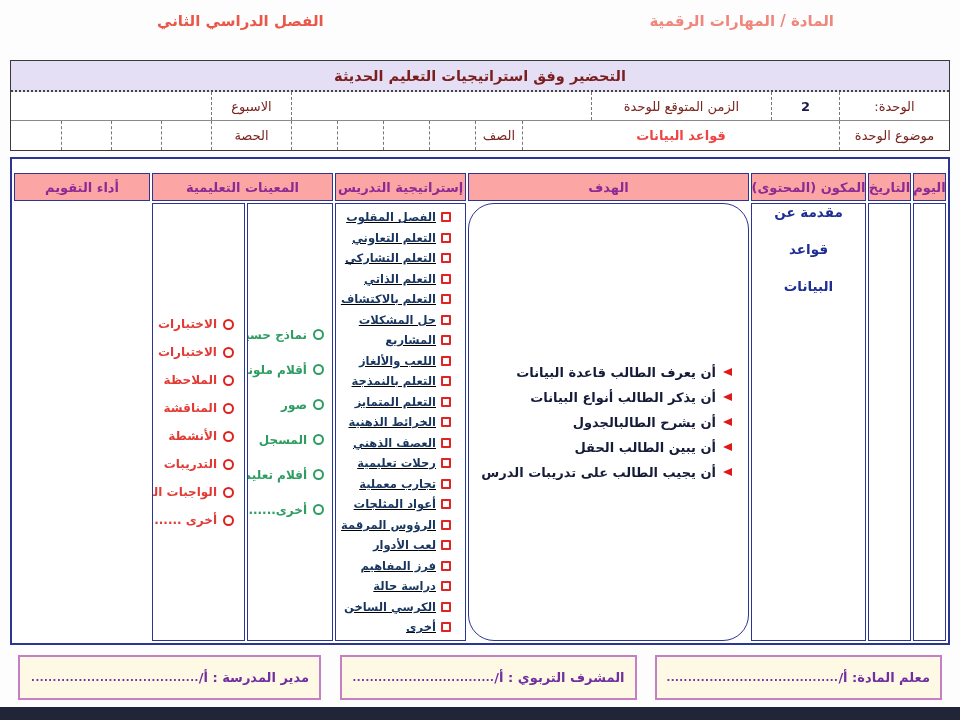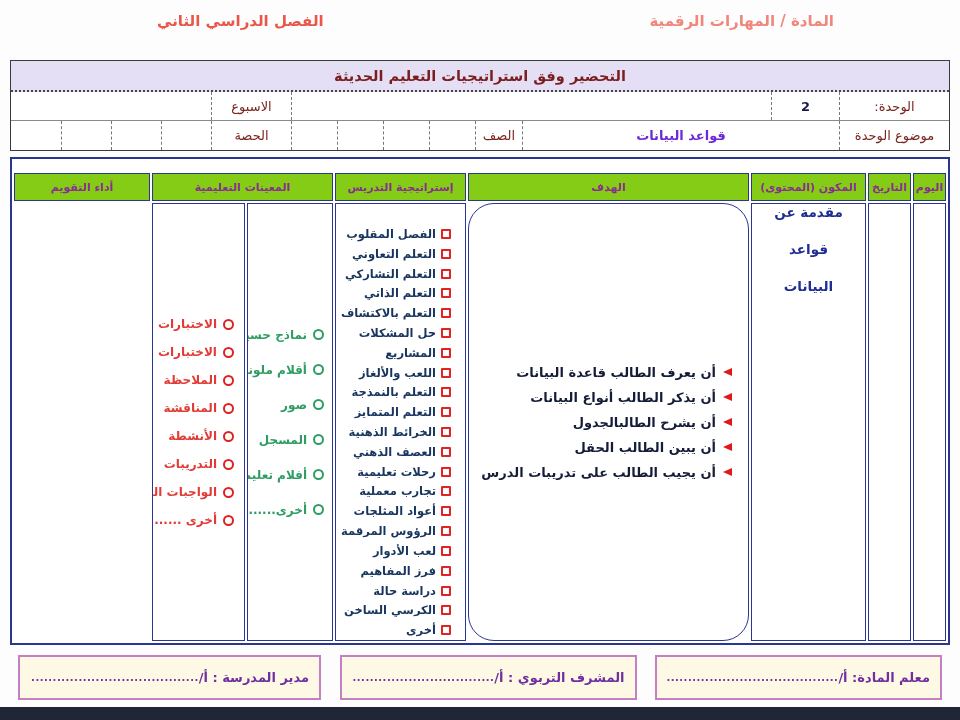--- a/index.html
+++ b/index.html
@@ -18,30 +18,30 @@
   .info-row { display: flex; height: 29px; align-items: stretch; }
   .row-a { border-bottom: 1px solid #8a8a8a; }
   .info-row .cell { display: flex; align-items: center; justify-content: center; font-size: 13px; white-space: nowrap; }
   .info-row .cell:not(:last-child) { border-inline-end: 1px dashed #777; }
   .lbl { color: #7a2620; font-weight: normal; }
   .w110 { width: 110px; } .w68 { width: 68px; } .w180 { width: 180px; }
   .w80 { width: 80px; } .w200 { width: 200px; } .w47 { width: 47px; }
   .w46 { width: 46px; } .w50 { width: 50px; }
   .fill { flex: 1 1 auto; }
   .unit-num { color: #1a1a4a; font-weight: bold; font-size: 14px; }
-  .topic-val { color: #6d28d9; font-weight: bold; font-size: 14.5px; }
+  .topic-val { color: #ef4444; font-weight: bold; font-size: 14.5px; }
 
   
   .main-table { margin: 6px 10px 0; height: 488px; border: 2px solid #2b3594; background: #fff; padding: 2px; display: grid; grid-template-columns: 33px 43px 115px 1fr 131px 86px 93px 136px; grid-template-rows: 40px 1fr; gap: 2px; flex: 0 0 auto; }
-  .th { border: 1.5px solid #2b3594; background: #84cc16; color: #8b2b93; font-weight: bold; font-size: 11px; display: flex; align-items: center; justify-content: center; white-space: nowrap; margin-top: 12px; }
+  .th { border: 1.5px solid #2b3594; background: #fca5a5; color: #8b2b93; font-weight: bold; font-size: 13px; display: flex; align-items: center; justify-content: center; white-space: nowrap; margin-top: 12px; }
   .th-aids { grid-column: span 2; }
   .td { border: 1.5px solid #2b3594; background: #fff; display: flex; flex-direction: column; overflow: hidden; }
 
   
-  .td-strategy { padding: 20px 14px 0 2px; }
+  .td-strategy { padding: 3px 14px 0 2px; text-decoration: underline; }
   .s-item { height: 20.5px; display: flex; align-items: center; justify-content: flex-start; gap: 5px; color: #17355e; font-weight: bold; font-size: 11.5px; white-space: nowrap; }
   .cb { width: 10px; height: 10px; border: 2px solid #e02424; border-radius: 1px; background: #fff; flex: 0 0 auto; }
 
   
   .td-objective { justify-content: center; gap: 10px; padding-right: 16px; border-radius: 26px; }
   .o-item { display: flex; align-items: center; gap: 7px; color: #141c38; font-weight: bold; font-size: 13px; white-space: nowrap; }
   .arrow { width: 0; height: 0; border-top: 4.5px solid transparent; border-bottom: 4.5px solid transparent; border-right: 9px solid #e01818; flex: 0 0 auto; }
 
   
   .td-component { justify-content: flex-start; gap: 21px; align-items: center; }
@@ -80,20 +80,21 @@
     <div class="hdr-subject">المادة / المهارات الرقمية</div>
     <div class="hdr-semester">الفصل الدراسي الثاني</div>
   </div>
 
   <div class="info-box">
     <div class="info-title">التحضير وفق استراتيجيات التعليم الحديثة</div>
 
     <div class="info-row row-a">
       <div class="cell lbl w110">الوحدة:</div>
       <div class="cell unit-num w68">2</div>
+      <div class="cell lbl w180">الزمن المتوقع للوحدة</div>
       <div class="cell fill"></div>
       <div class="cell lbl w80">الاسبوع</div>
       <div class="cell w200"></div>
     </div>
 
     <div class="info-row row-b">
       <div class="cell lbl w110">موضوع الوحدة</div>
       <div class="cell topic-val fill">قواعد البيانات</div>
       <div class="cell lbl w47">الصف</div>
       <div class="cell w46"></div>

